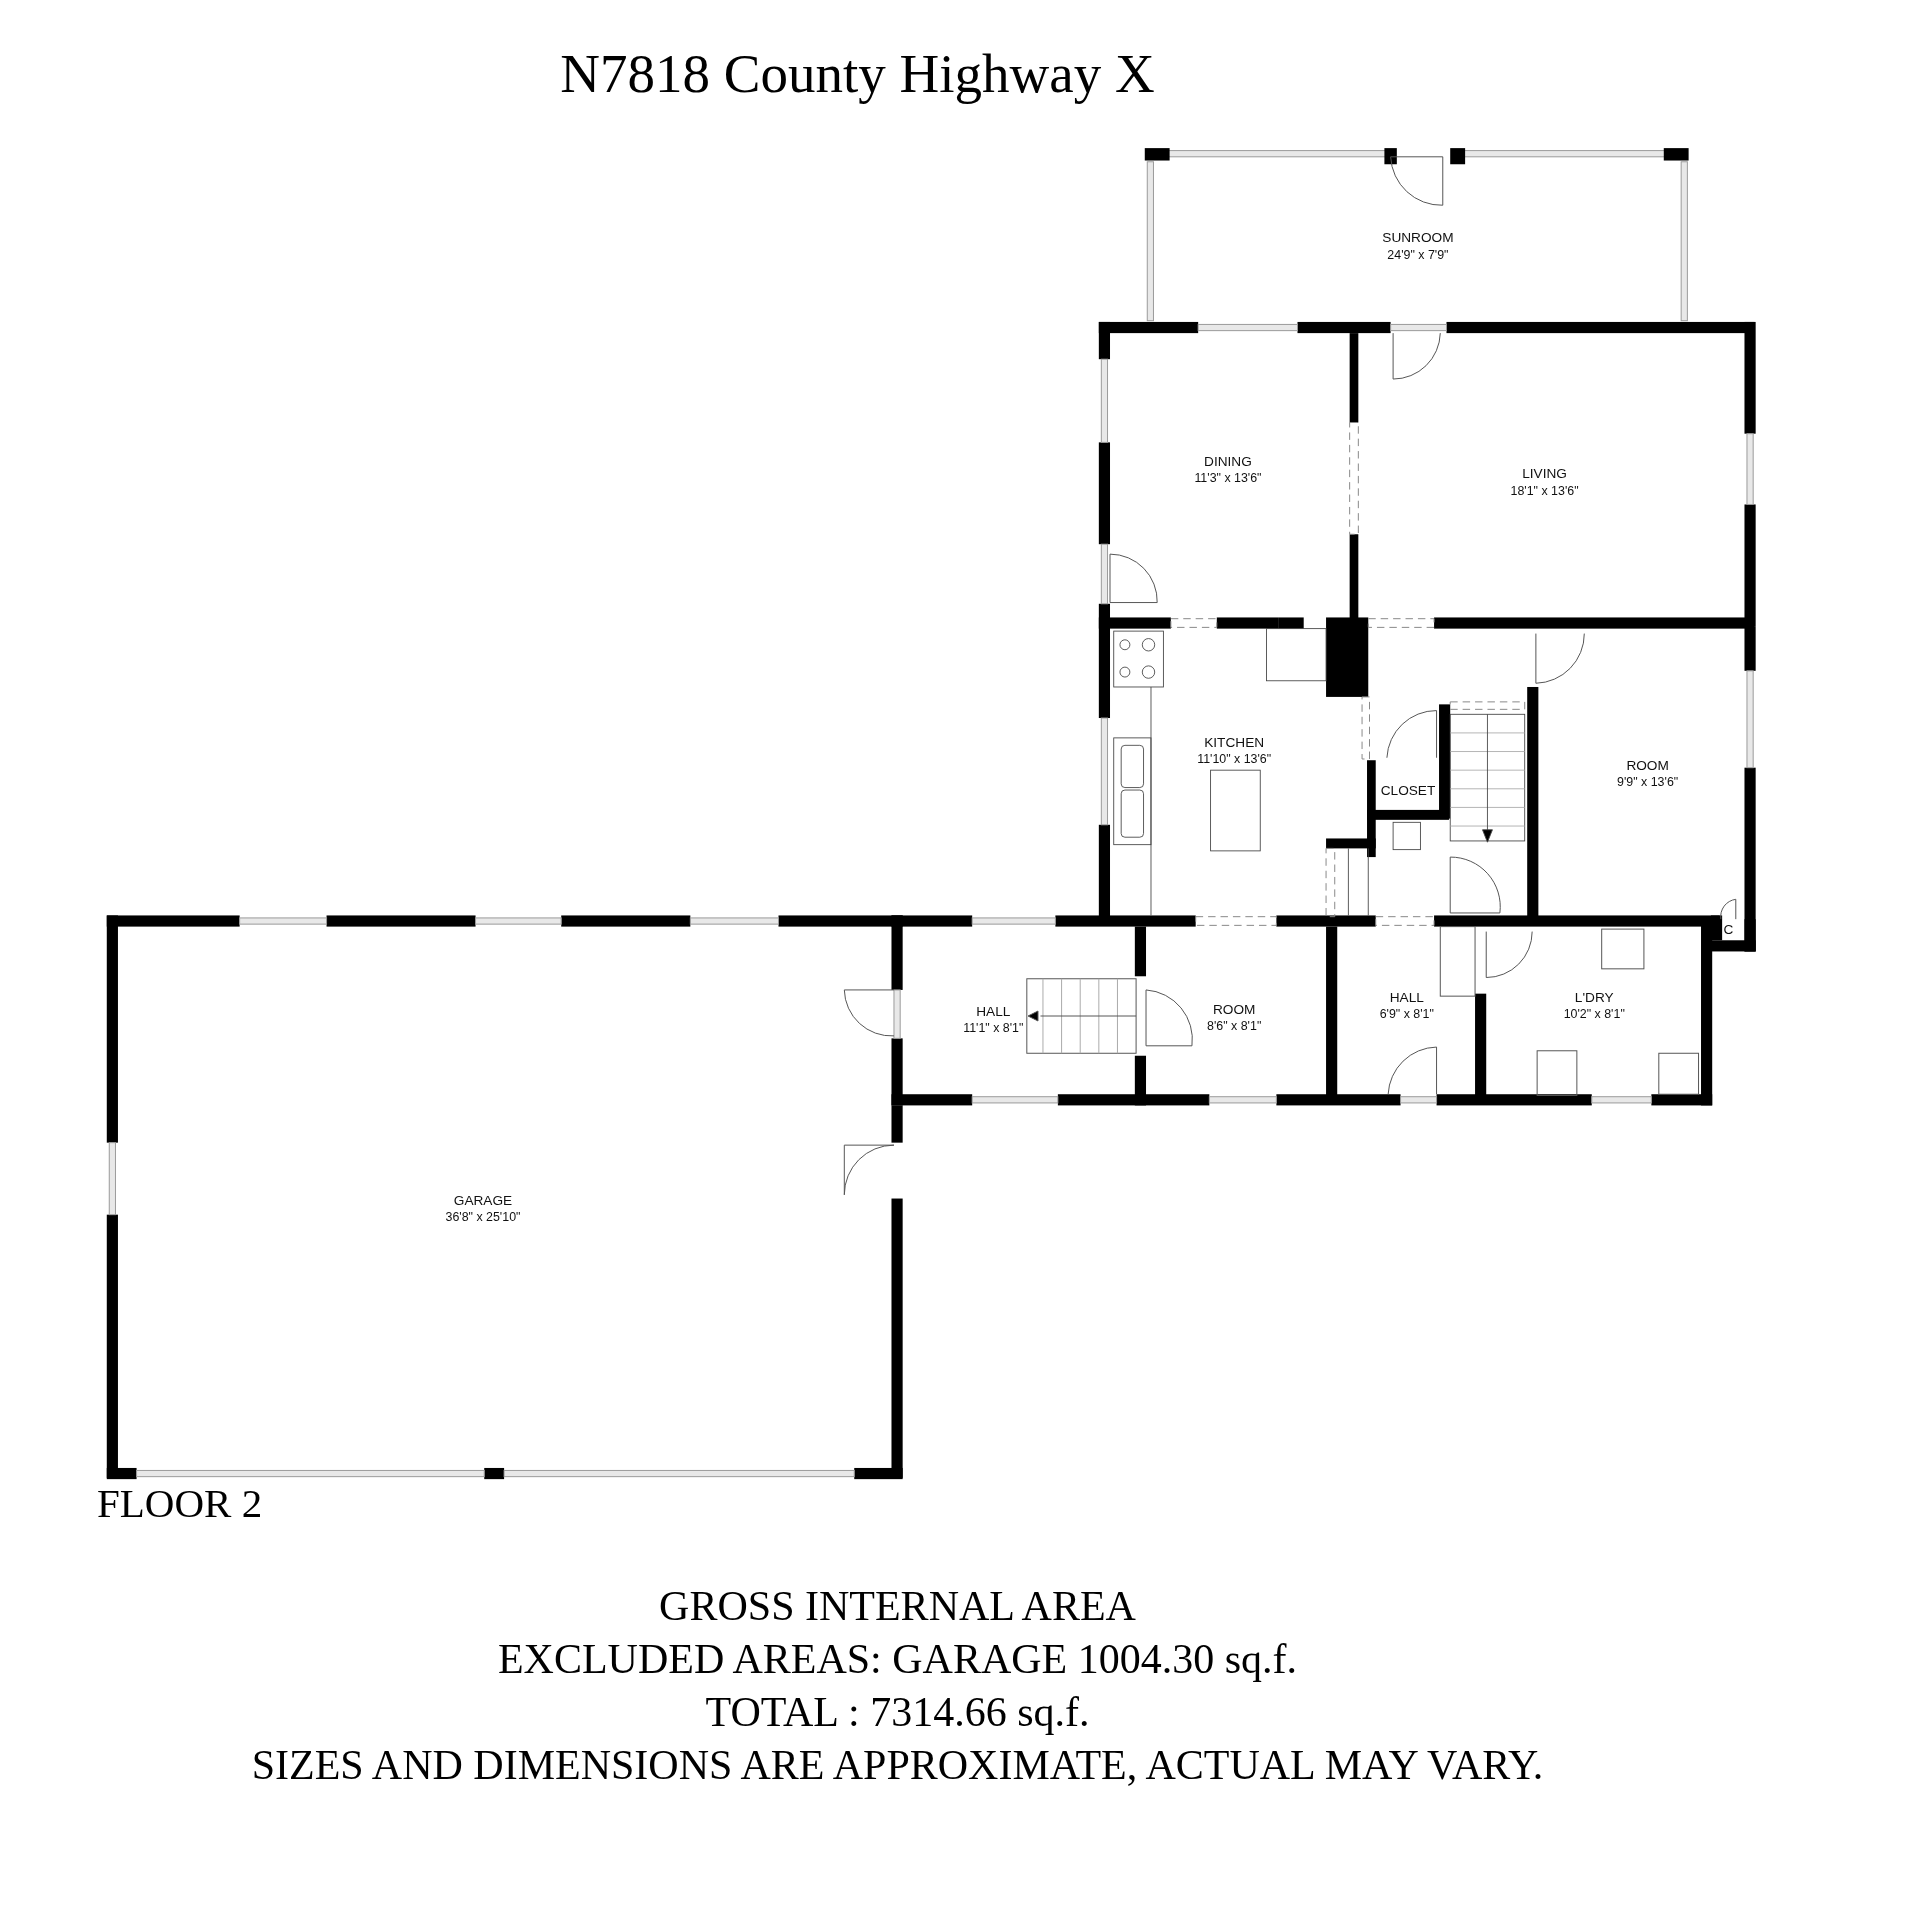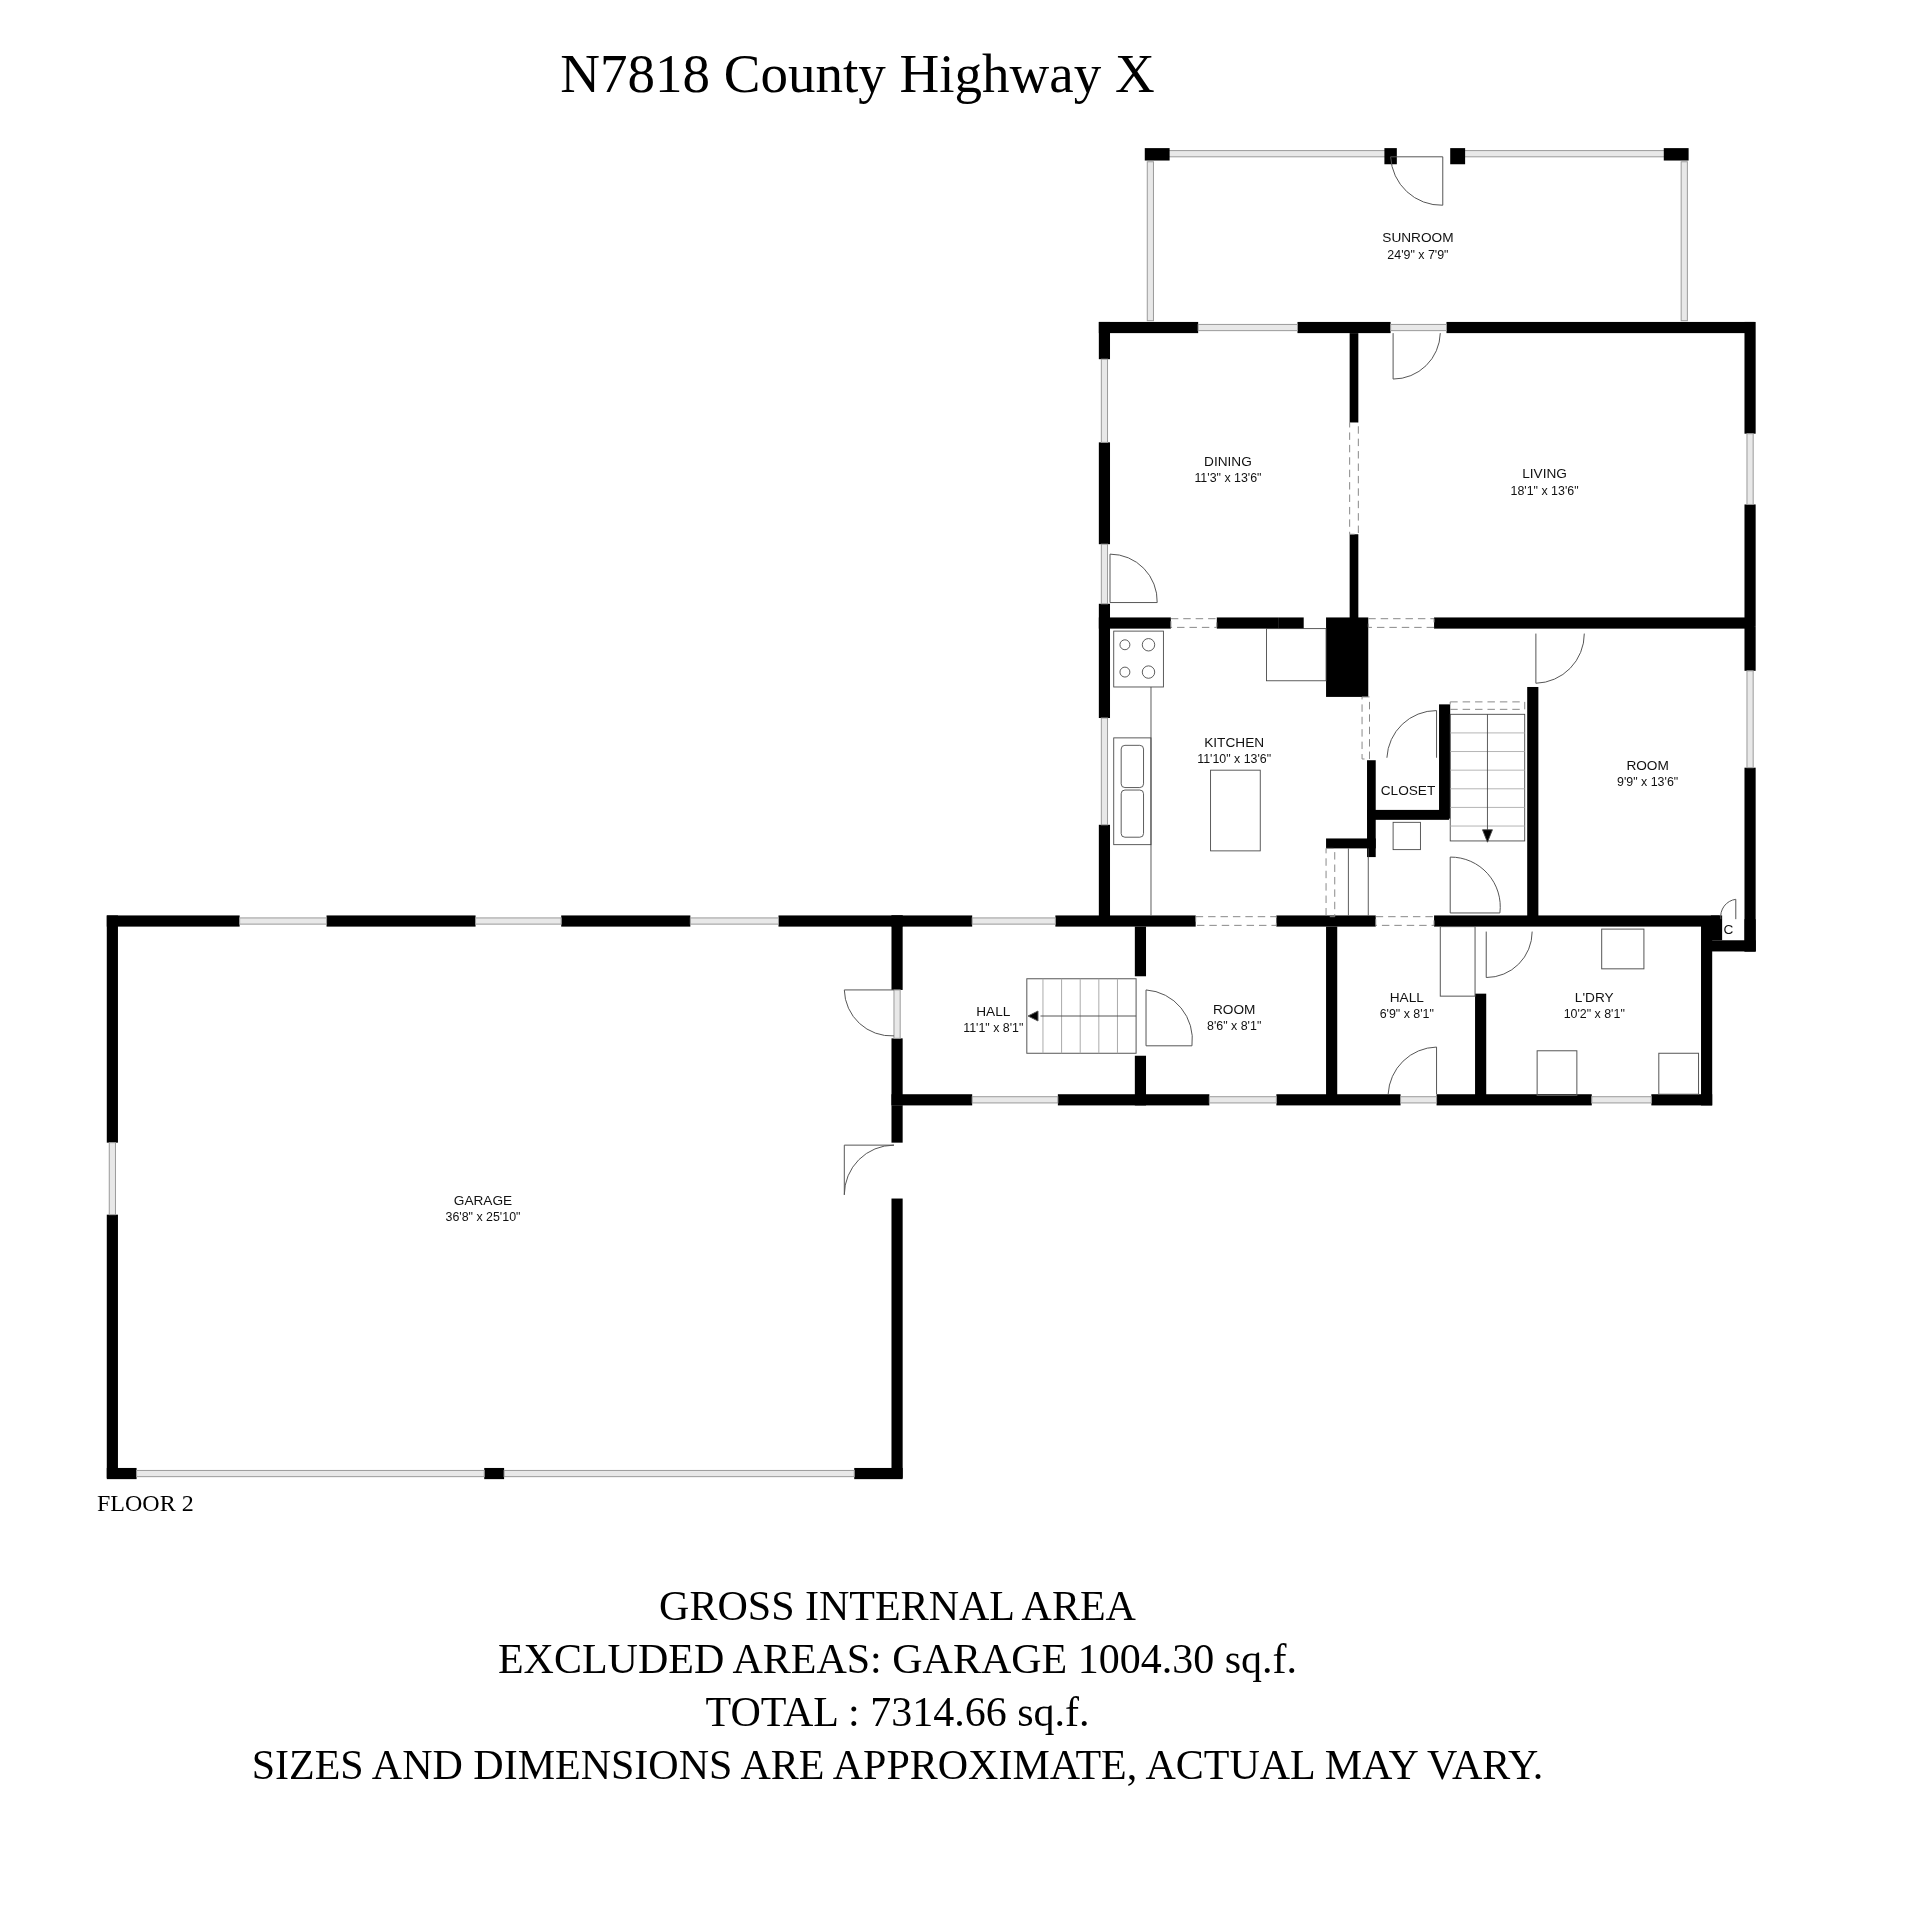--- a/index.html
+++ b/index.html
@@ -1,18 +1,18 @@
 <!DOCTYPE html>
 <html style="font-size:13.4px"><head>
 <meta charset="utf-8">
 <style>
   html,body{margin:0;padding:0;background:#ffffff;}
   body{width:1927px;height:1924px;position:relative;overflow:hidden;font-family:"Liberation Serif","DejaVu Serif",serif;color:#000;}
   .title{position:absolute;left:0;width:1659px;top:40px;text-align:center;font-size:55px;line-height:67px;margin-left:28px;}
-  .floor-label{position:absolute;left:97px;top:1483px;font-size:24px;line-height:40px;}
+  .floor-label{position:absolute;left:97px;top:1483px;font-size:41px;line-height:40px;}
   .plan{position:absolute;left:0;top:0;width:1927px;height:1924px;}
   .room-name{font-family:"Liberation Sans","DejaVu Sans",sans-serif;font-size:11px;fill:#111;text-anchor:middle;}
   .room-dim{font-family:"Liberation Sans","DejaVu Sans",sans-serif;font-size:10px;fill:#111;text-anchor:middle;}
   .summary{position:absolute;left:0;width:1795px;top:1580px;text-align:center;font-size:42px;line-height:53px;}
   .summary div{white-space:nowrap;}
   .disclaimer{color:#000000;}
 </style>
 </head>
 <body>
 

